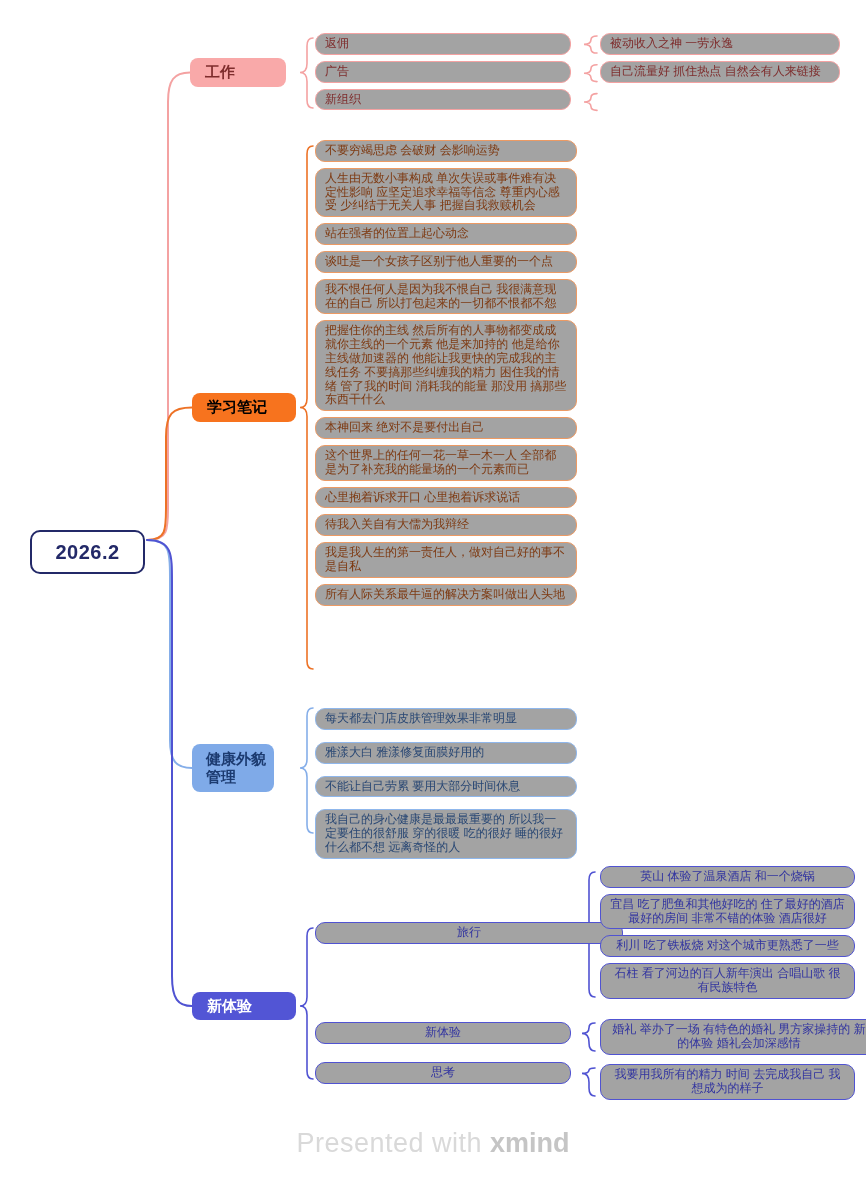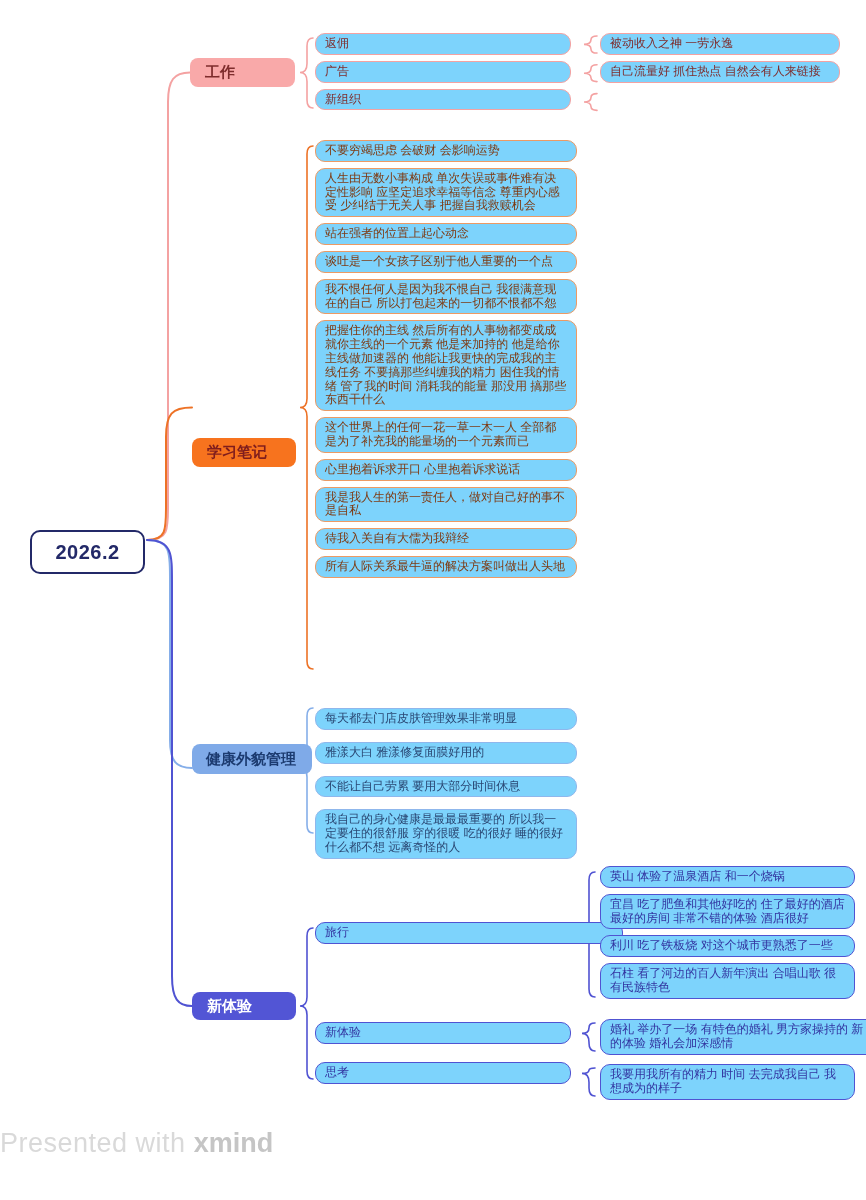--- a/index.html
+++ b/index.html
@@ -12,37 +12,37 @@
   .root{
     left:30px;top:518px;width:115px;height:44px;
     border:2.5px solid #232968;border-radius:10px;background:#fff;
     color:#232968;font-size:20px;font-weight:bold;
     display:flex;align-items:center;justify-content:center;letter-spacing:0.5px;margin-top:12px;
   }
   .main{
     border-radius:8px;font-size:15px;font-weight:bold;
     padding:0 8px 0 15px;display:flex;align-items:center;
   }
-  .m-work{left:190px;top:58px;width:105px;height:29px;background:#F9A9A9;color:#7E2C2C;}
-  .m-study{left:192px;top:393px;width:104px;height:29px;background:#F7731E;color:#7f1d1d;margin-top:45px;}
-  .m-health{left:192px;top:744px;width:120px;background:#7FAAE8;color:#1C3B70;
+  .m-work{left:190px;top:58px;width:96px;height:29px;background:#F9A9A9;color:#7E2C2C;}
+  .m-study{left:192px;top:393px;width:104px;height:29px;background:#F7731E;color:#000000;}
+  .m-health{left:192px;top:744px;width:82px;background:#7FAAE8;color:#1C3B70;
             padding:6px 6px 6px 14px;line-height:18px;display:block;}
   .m-new{left:192px;top:992px;width:104px;height:28px;background:#5255D5;color:#ffffff;}
   .col{position:absolute;display:flex;flex-direction:column;gap:6px;z-index:2;}
   .box{
-    background:#7dd3fc;border:1.5px solid;border-radius:10px;
+    background:#a3a3a3;border:1.5px solid;border-radius:10px;
     padding:3px 9px;font-size:12px;line-height:1.15;box-sizing:border-box;
   }
   .b-pink{border-color:#F4A2A2;color:#7E2C2C;}
   .b-orange{border-color:#EC9A64;color:#7E3A12;}
   .b-blue{border-color:#8FB7EC;color:#2A4874;margin-top:6px;}
-  .b-indigo{border-color:#5053D2;color:#3234A0;}
+  .b-indigo{border-color:#5053D2;color:#3234A0;text-align:center;}
   .abs{position:absolute;z-index:2;}
   .footer{
-    position:absolute;left:0;right:0;top:1128px;
+    position:absolute;left:0;right:0;top:1128px;text-align:center;
     font-size:27px;color:#D9D9D9;z-index:1;letter-spacing:0.5px;
   }
   .footer .brand{font-weight:bold;color:#C5C5C5;letter-spacing:0;}
 </style>
 </head>
 <body>
 
 <svg id="wires" width="866" height="1200" viewBox="0 0 866 1200">
     <path d="M 147 540 C 170 540 168 528 168 498 L 168 102 C 168 80 174 72.5 190 72.5" stroke="#F4A2A2" fill="none" stroke-width="2" stroke-linecap="round"></path>
     <path d="M 147 540 C 166 540 166 530 166 508 L 166 437 C 166 414 172 407.5 192 407.5" stroke="#ED7226" fill="none" stroke-width="2" stroke-linecap="round"></path>
@@ -77,24 +77,25 @@
   <div class="box b-pink">自己流量好 抓住热点 自然会有人来链接</div>
 </div>
 
 <div class="col" style="left:315px;top:140px;width:262px;">
   <div class="box b-orange">不要穷竭思虑 会破财 会影响运势</div>
   <div class="box b-orange">人生由无数小事构成 单次失误或事件难有决定性影响 应坚定追求幸福等信念 尊重内心感受 少纠结于无关人事 把握自我救赎机会</div>
   <div class="box b-orange">站在强者的位置上起心动念</div>
   <div class="box b-orange">谈吐是一个女孩子区别于他人重要的一个点</div>
   <div class="box b-orange">我不恨任何人是因为我不恨自己 我很满意现在的自己 所以打包起来的一切都不恨都不怨</div>
   <div class="box b-orange">把握住你的主线 然后所有的人事物都变成成就你主线的一个元素 他是来加持的 他是给你主线做加速器的 他能让我更快的完成我的主线任务 不要搞那些纠缠我的精力 困住我的情绪 管了我的时间 消耗我的能量 那没用 搞那些东西干什么</div>
+  <div class="box b-orange">本神回来 绝对不是要付出自己</div>
   <div class="box b-orange">这个世界上的任何一花一草一木一人 全部都是为了补充我的能量场的一个元素而已</div>
   <div class="box b-orange">心里抱着诉求开口 心里抱着诉求说话</div>
+  <div class="box b-orange">待我入关自有大儒为我辩经</div>
   <div class="box b-orange">我是我人生的第一责任人，做对自己好的事不是自私</div>
-  <div class="box b-orange">待我入关自有大儒为我辩经</div>
   <div class="box b-orange">所有人际关系最牛逼的解决方案叫做出人头地</div>
 </div>
 
 <div class="col" style="left:315px;top:702px;width:262px;">
   <div class="box b-blue">每天都去门店皮肤管理效果非常明显</div>
   <div class="box b-blue">雅漾大白 雅漾修复面膜好用的</div>
   <div class="box b-blue">不能让自己劳累 要用大部分时间休息</div>
   <div class="box b-blue">我自己的身心健康是最最最重要的 所以我一定要住的很舒服 穿的很暖 吃的很好 睡的很好 什么都不想 远离奇怪的人</div>
 </div>
 

